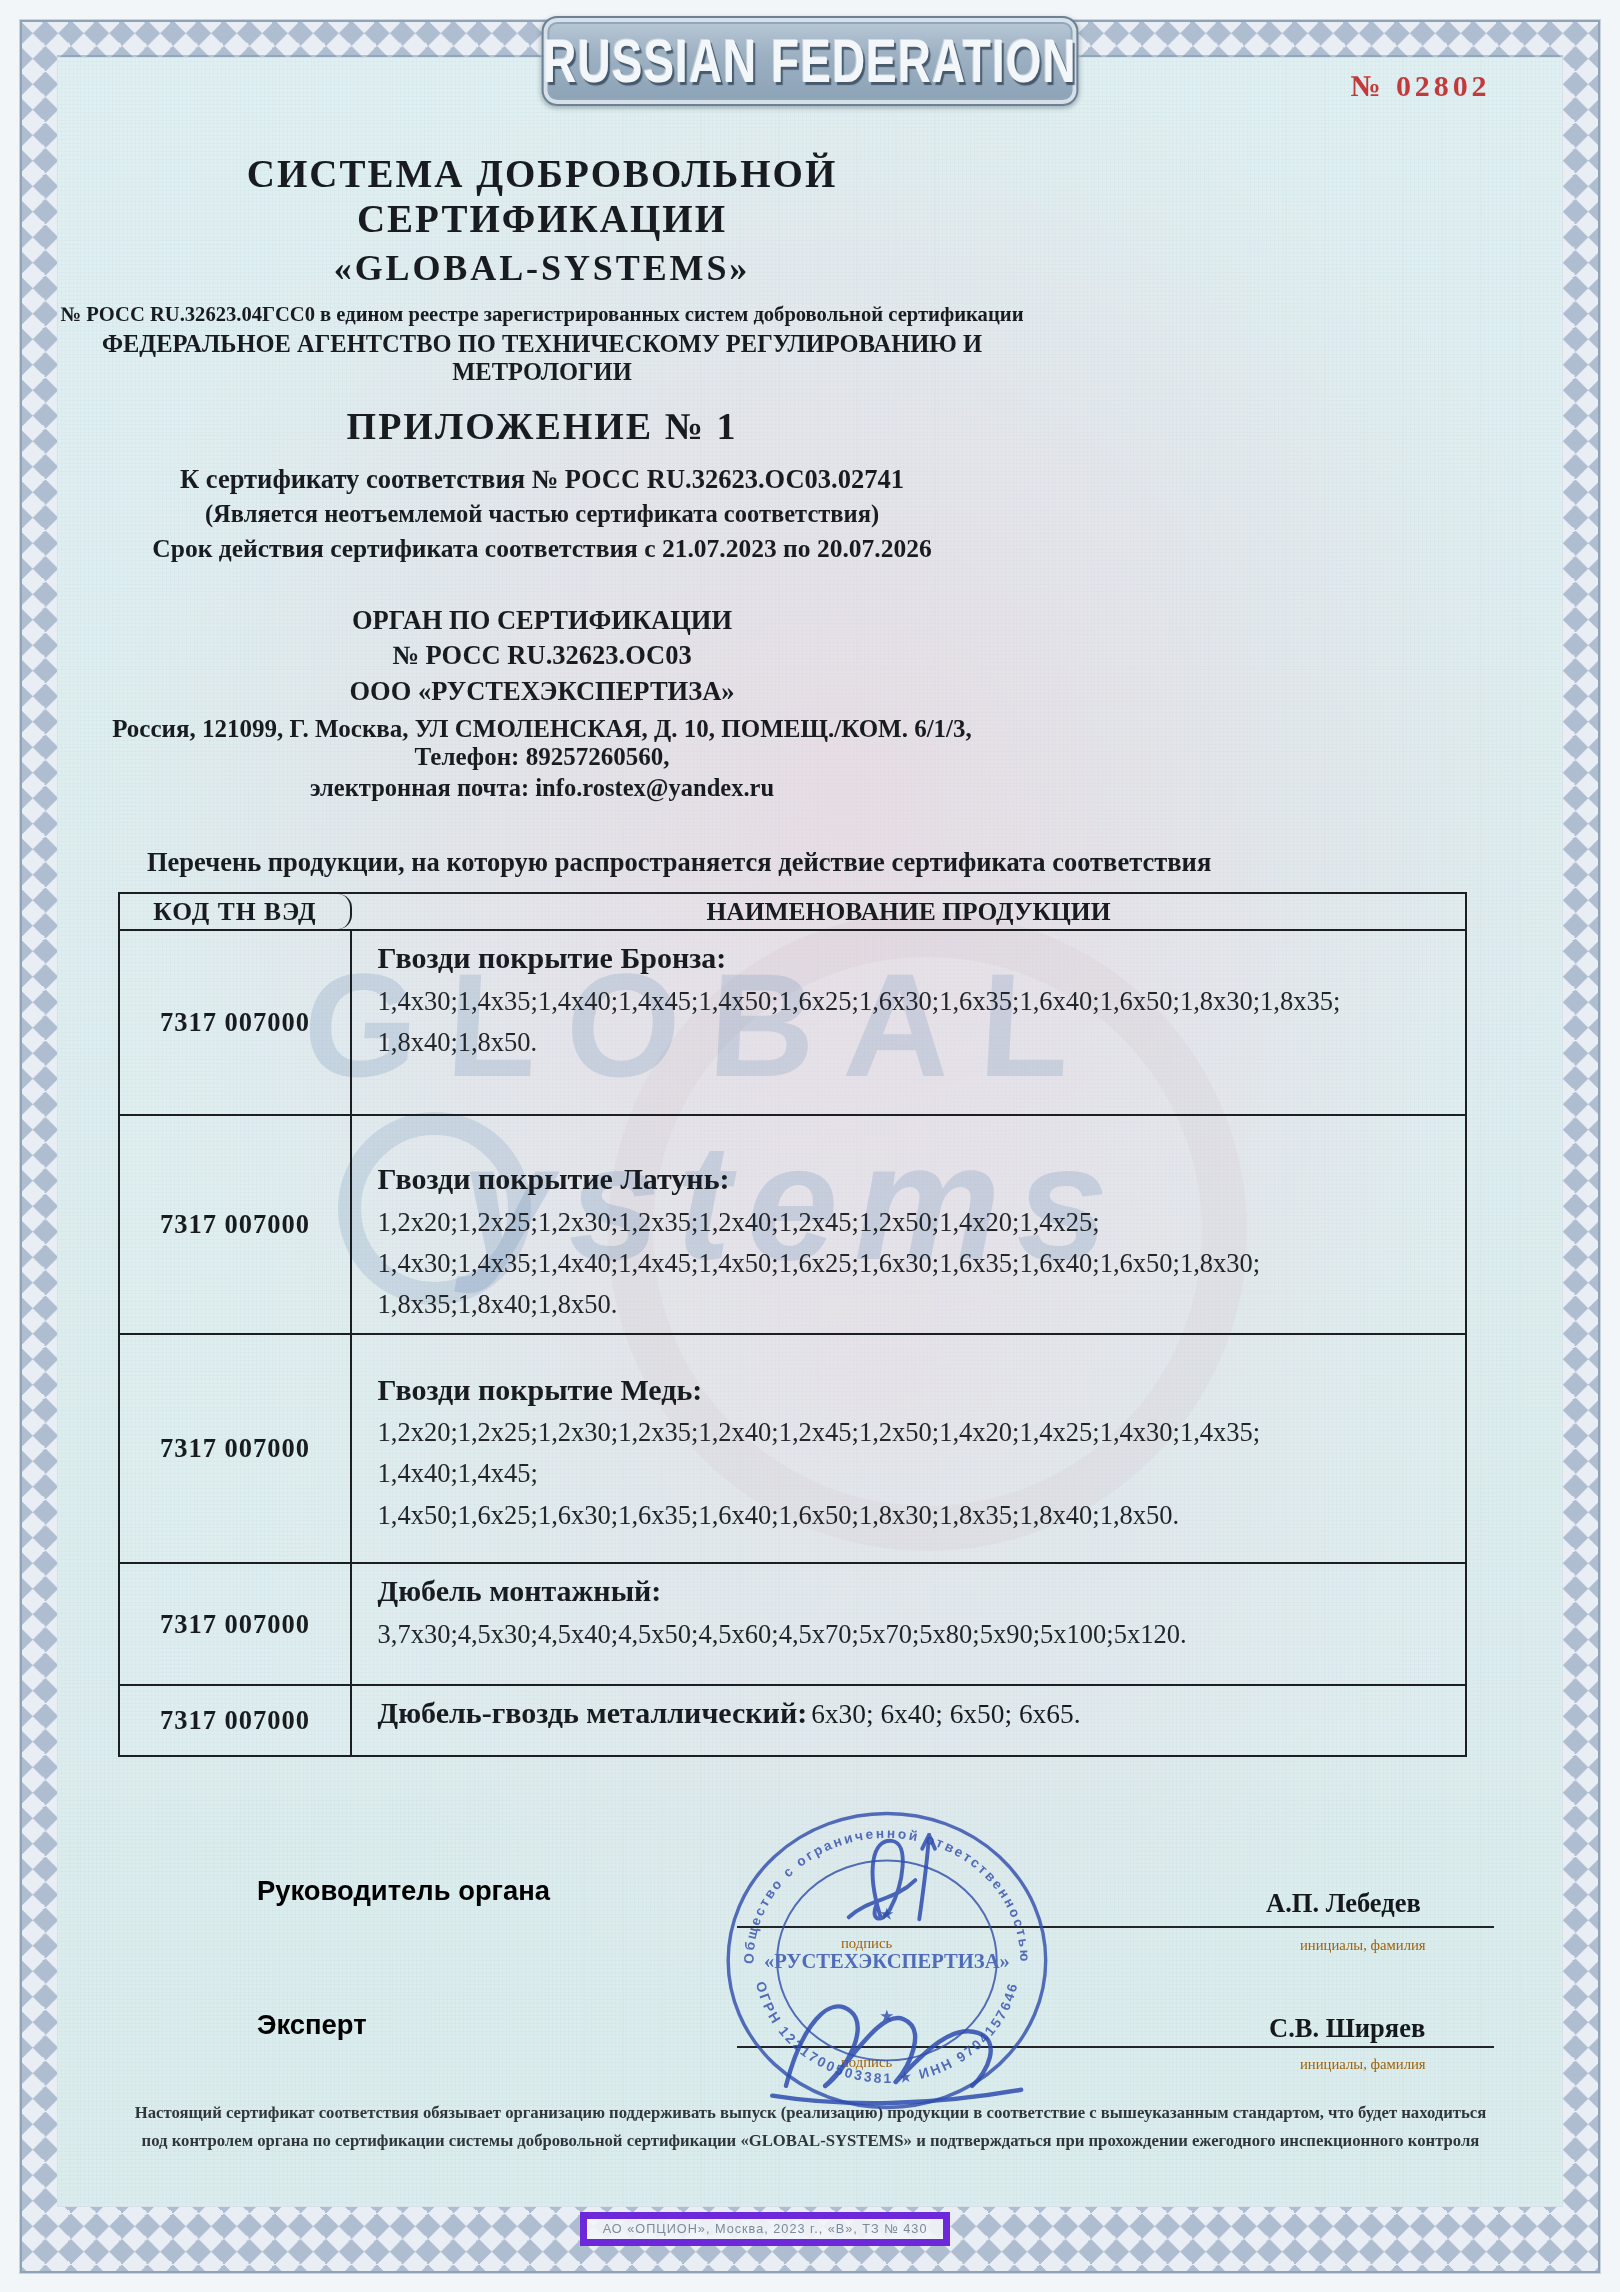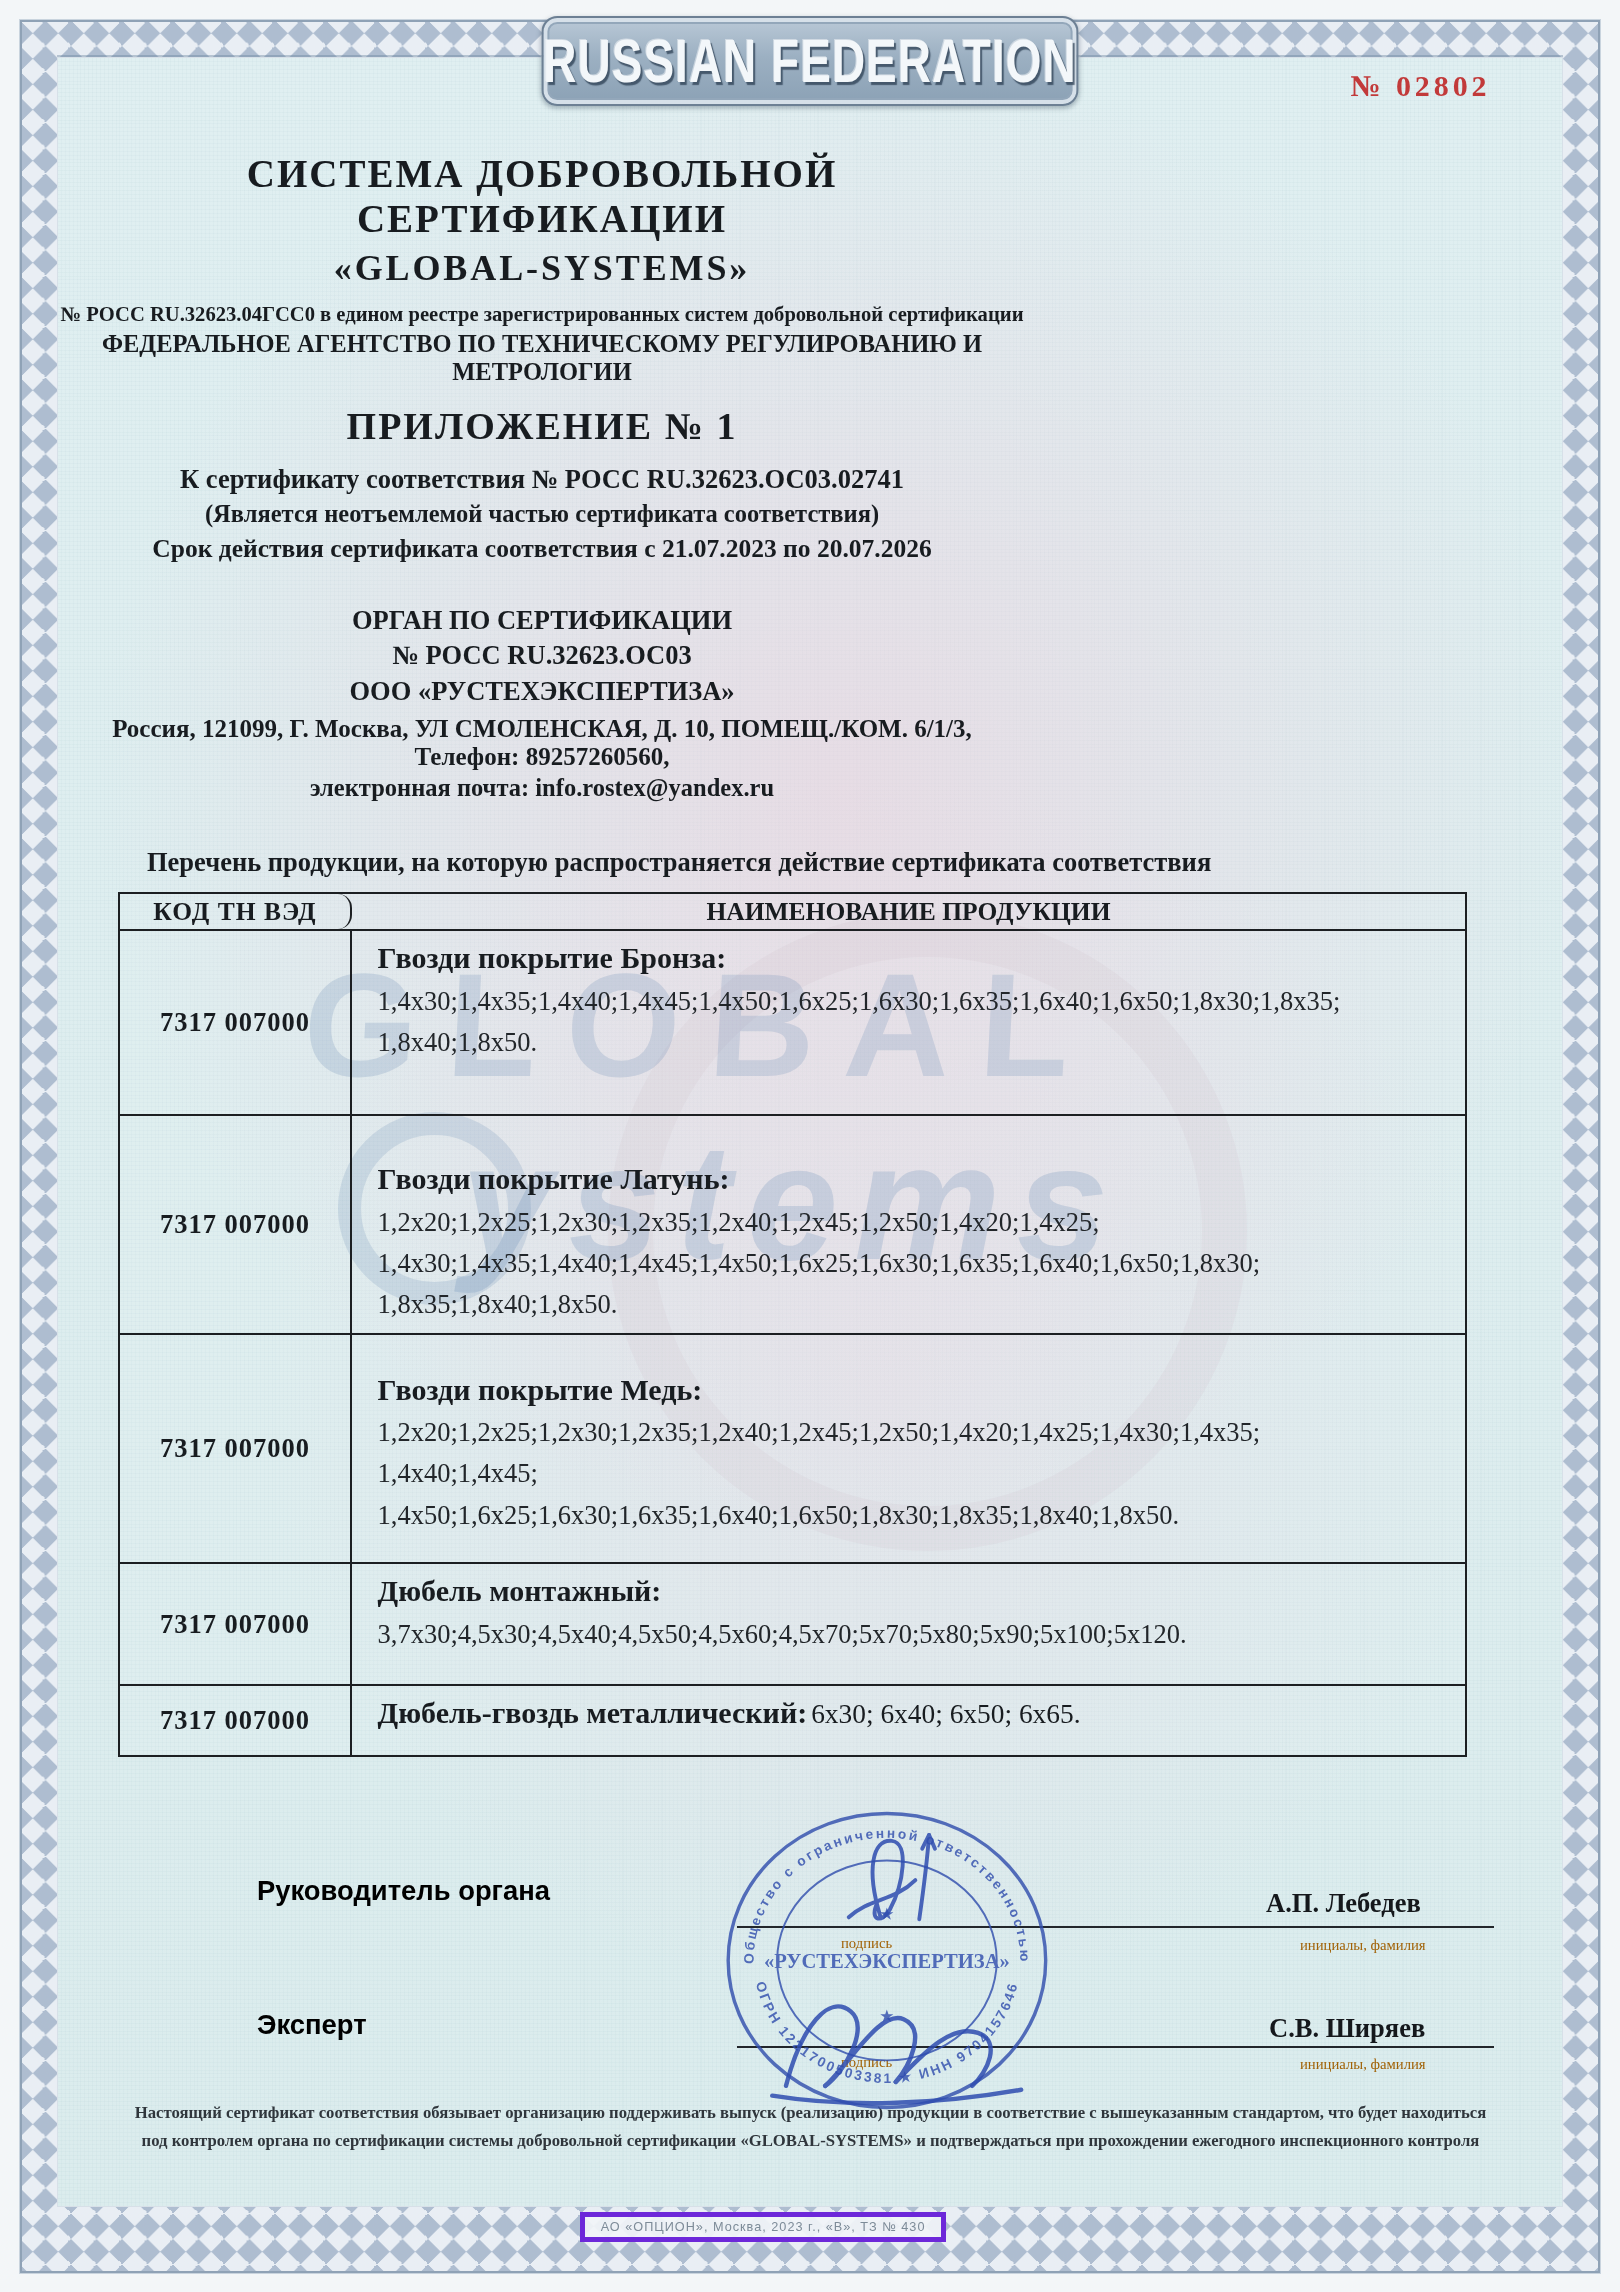--- a/index.html
+++ b/index.html
@@ -79,21 +79,21 @@
 
   
   .sig-layer{position:absolute;inset:0;z-index:5;color:#15181c;}
   .sig-label{position:absolute;font:bold 27.4px "Liberation Sans",sans-serif;color:#000000;}
   .sig-line{position:absolute;height:2px;background:#22262b;}
   .sig-caption{position:absolute;font:14.7px "Liberation Serif",serif;color:#a16207;}
   .sig-name{position:absolute;font:600 26.5px "Liberation Serif",serif;}
   .footnote{position:absolute;top:2099px;left:69px;width:1483px;text-align:center;
     font:bold 16.7px/1.65 "Liberation Serif",serif;color:#30363c;}
   .print-box{position:absolute;top:2212px;left:580px;z-index:6;background:rgba(241,244,247,.92);
-    border:5px solid #6d28d9;padding:2.9px 15.7px;font:12.7px "Liberation Sans",sans-serif;color:#7d8b98;letter-spacing:1px;}
+    border:7px solid #6d28d9;padding:2.9px 15.7px;font:12.7px "Liberation Sans",sans-serif;color:#7d8b98;letter-spacing:1px;}
 
   .overlay{position:absolute;inset:0;z-index:7;pointer-events:none;}
   .stampgrp{opacity:.82;}
   .stamp-text{font-family:"Liberation Serif",serif;font-weight:bold;fill:#3350ae;}
   .ringtext{font-family:"Liberation Sans",sans-serif;font-size:14px;font-weight:bold;fill:#3350ae;letter-spacing:2.5px;}
 </style>
 </head>
 <body>
 
 <div class="certificate">

